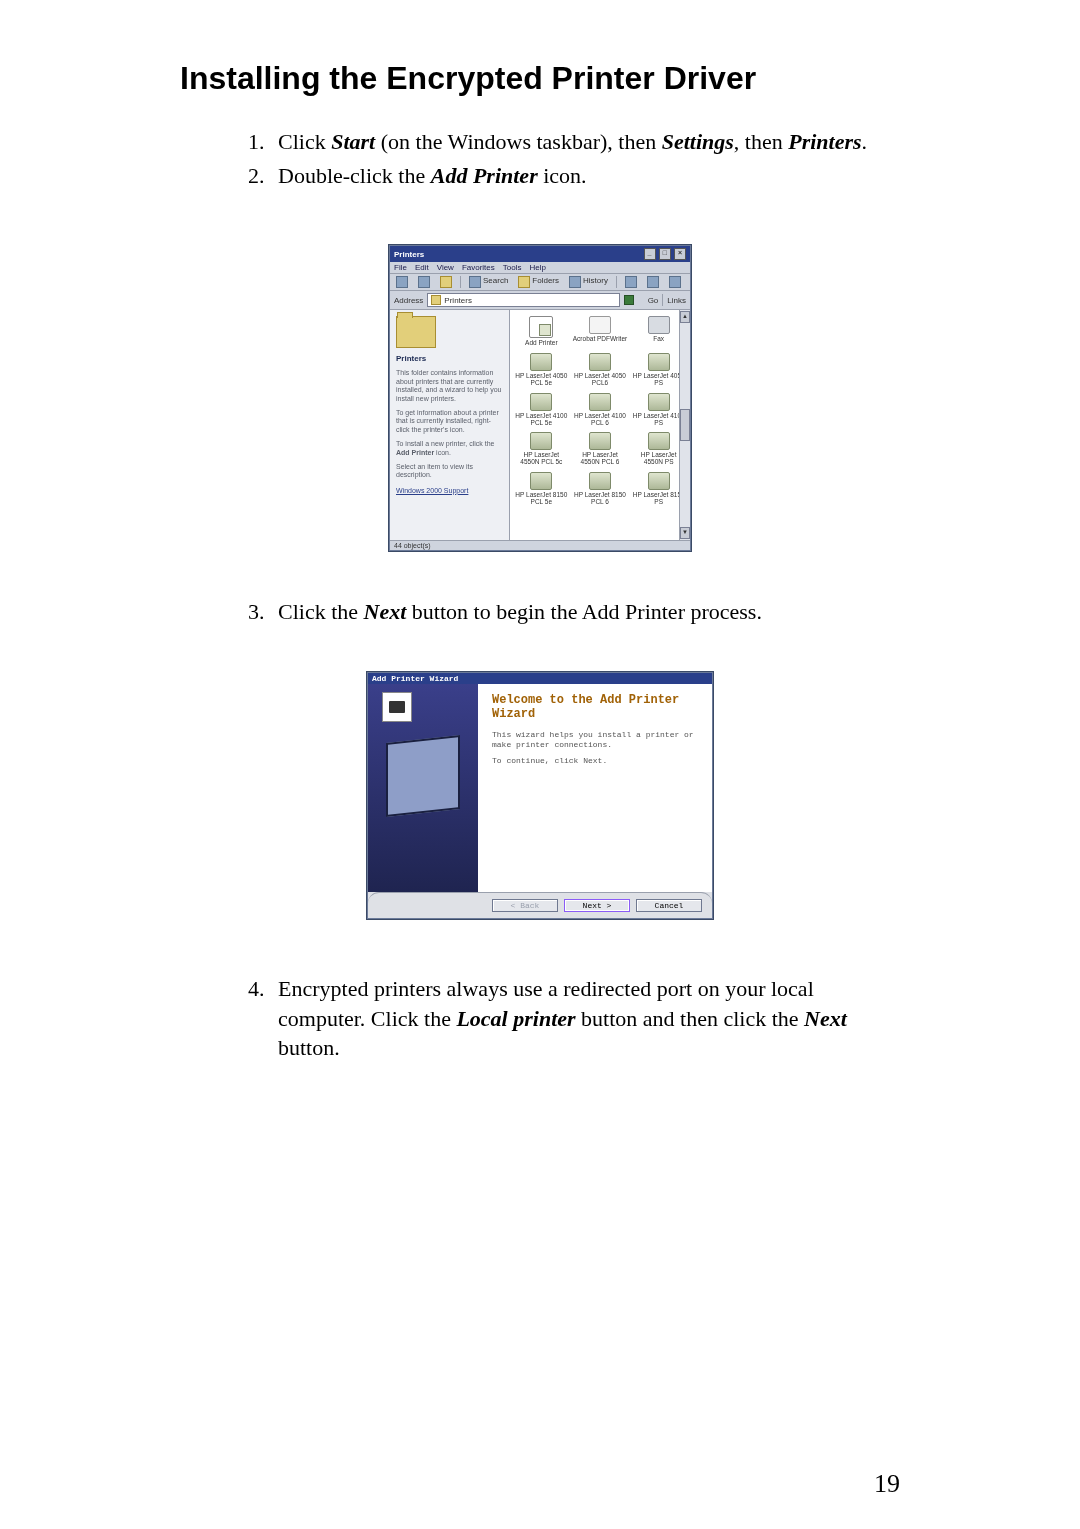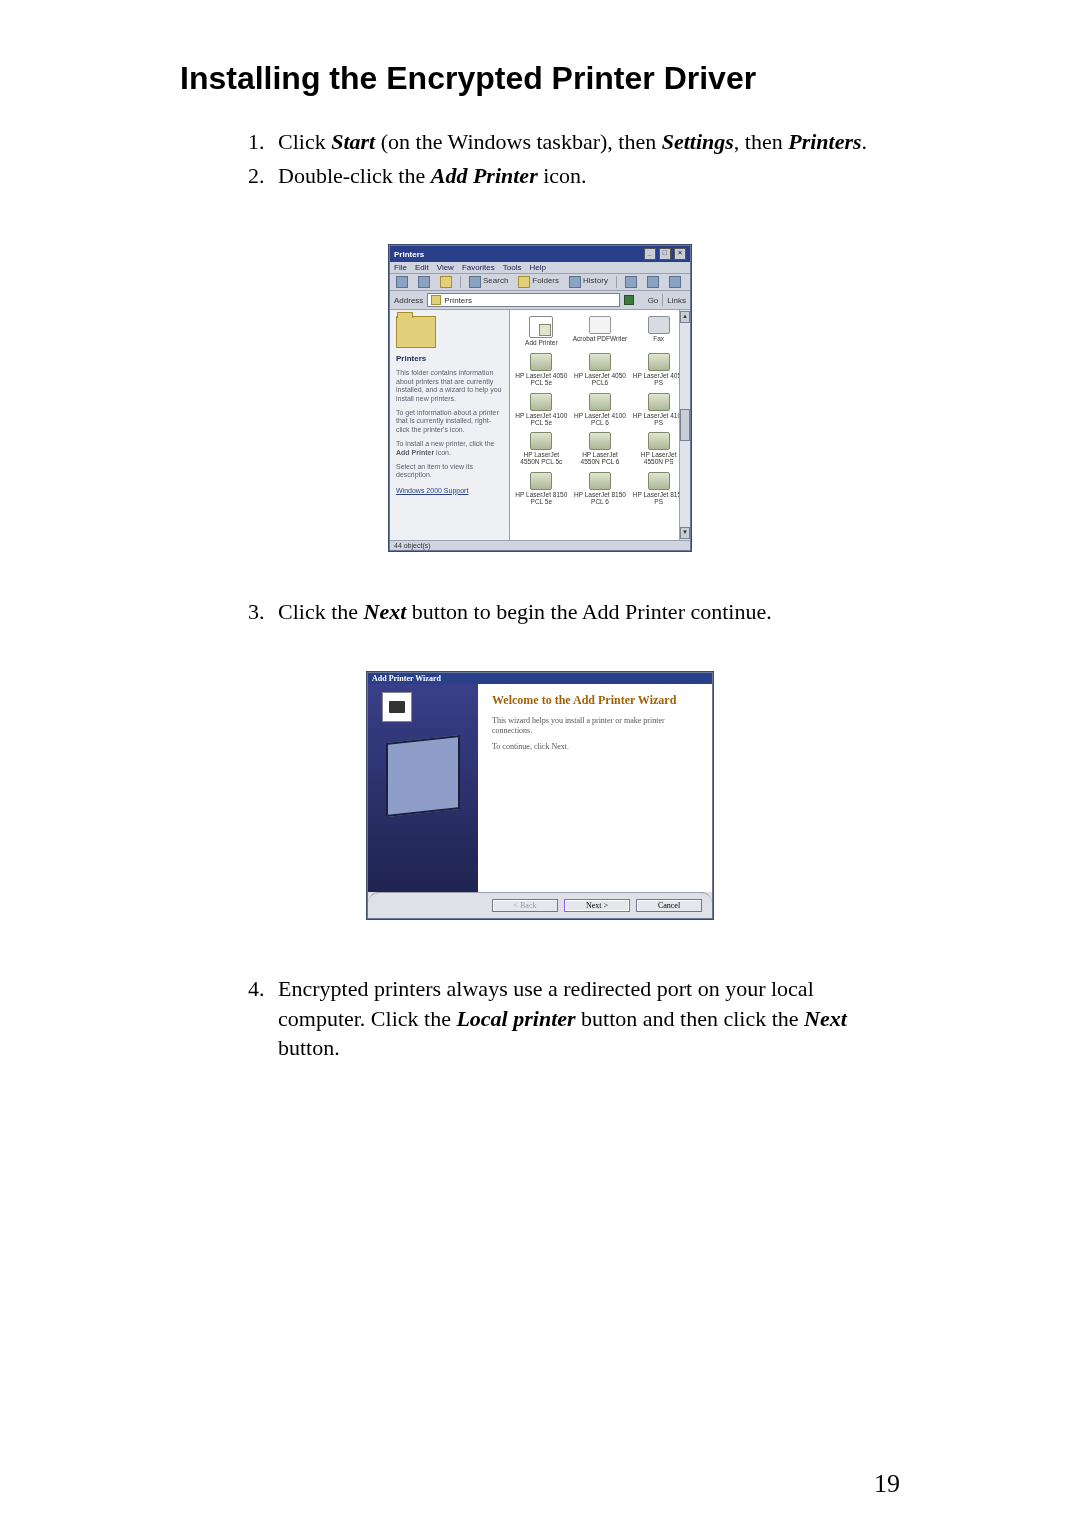--- a/index.html
+++ b/index.html
@@ -255,21 +255,21 @@
     padding:1px 4px;
     font-size:7px;
   }
 
   
   .wizard {
     display:inline-block;
     width:344px;
     background:#dfe1e6;
     border:1px solid #6b7a99;
-    font-family: Liberation Serif, serif;
+    font-family: Liberation Mono, monospace;
     font-size:8px;
     text-align:left;
     box-shadow: 0 0 0 1px #3b4a66;
   }
   .wizard .titlebar { background:#2a3f8a; color:#fff; padding:1px 4px; font-weight:bold; display:flex; justify-content:space-between; }
   .wizard .body {
     display:flex;
     background:#fff;
     height: 208px;
   }
@@ -507,21 +507,21 @@
             <span class="arw">▼</span>
           </div>
         </div>
       </div>
       <div class="pw-status">44 object(s)</div>
     </div>
   </div>
 
   <ol class="steps" start="3">
     <li>
-      <span>Click the </span><span class="bolditalic">Next</span><span> button to begin the Add Printer continue.</span>
+      <span>Click the </span><span class="bolditalic">Next</span><span> button to begin the Add Printer process.</span>
     </li>
   </ol>
 
   <div class="figure-wrap two">
     <div class="wizard">
       <div class="titlebar">
         <span>Add Printer Wizard</span>
       </div>
       <div class="body">
         <div class="left">

